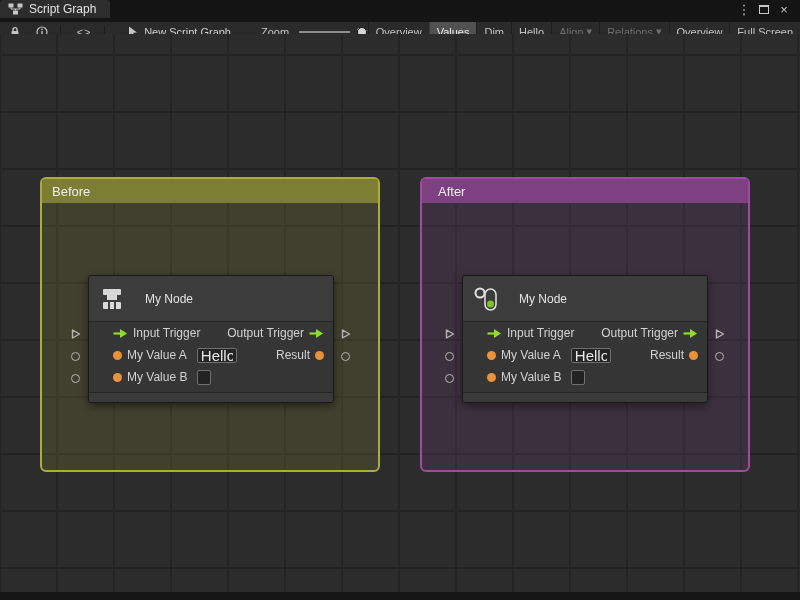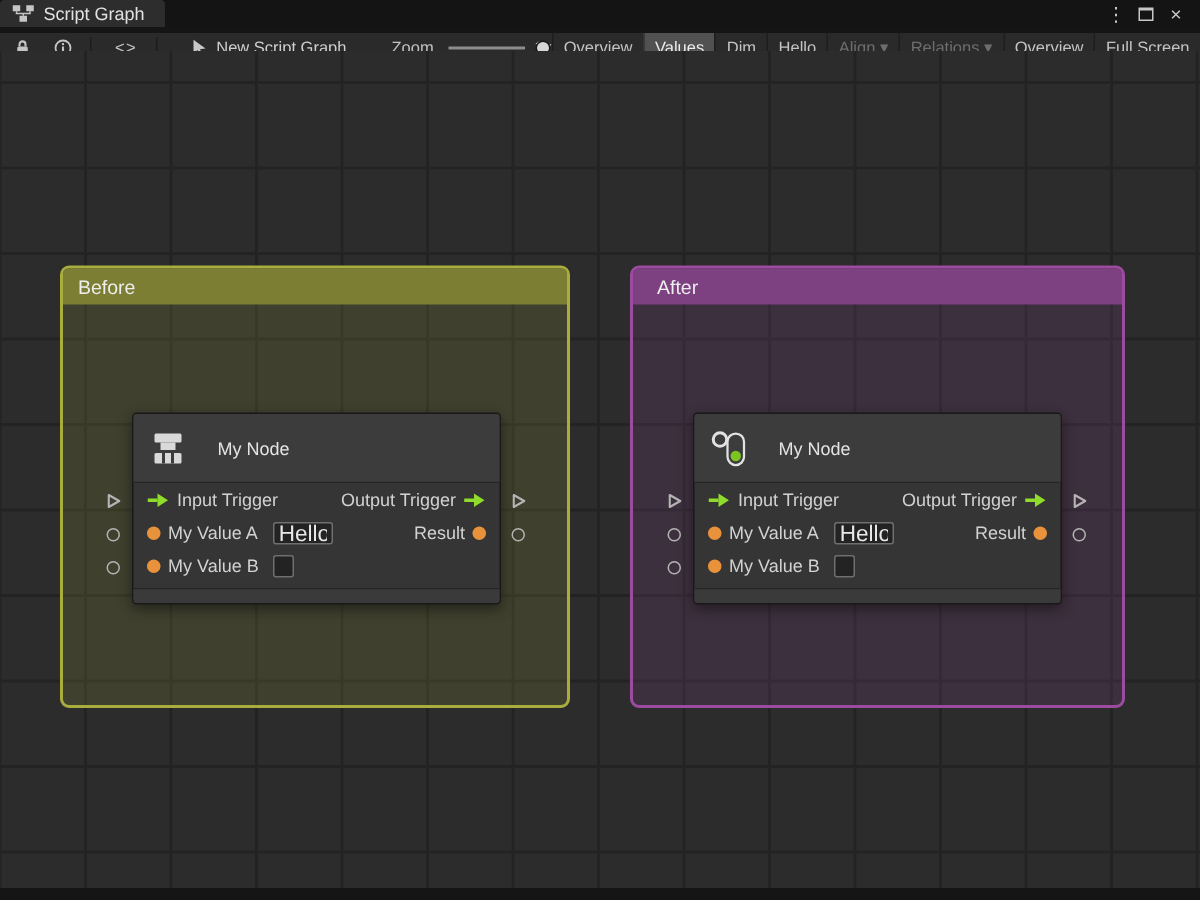--- a/index.html
+++ b/index.html
@@ -59,21 +59,21 @@
                  border-color:var(--after-accent,#9d4ba0); background:rgba(157,75,160,.16); }
   .group.after .group-header { background:var(--after-header,#7d4181);padding-left:16px; }
 
   
   .node { position:absolute; width:246px; background:#353535; border:1px solid #191919;
           border-radius:3px; box-shadow:0 3px 9px rgba(0,0,0,.45); }
   .node-header { height:46px; background:#3c3c3c; display:flex; align-items:center; gap:20px;
                  padding:0 10px; border-bottom:1px solid #262626; border-radius:2px 2px 0 0; }
   .node-title { font-size:12px; color:#e4e4e4; }
   .node-row { height:22px; display:flex; align-items:center; padding:0 9px;
-              font-size:12px; color:#d2d2d2; }
+              font-size:12px; color:#d2d2d2;margin-left:15px; }
   .spacer { flex:1; }
   .port-label { margin:0 5px; }
   .flow-arrow { display:inline-flex; align-items:center; }
   .value-dot { width:9px; height:9px; border-radius:50%; background:var(--value-port,#e8923c); flex:none; }
   .port-input { height:15px; background:#232323; border:1px solid #6f6f6f; border-radius:2px;
                 color:#e8e8e8; font-size:15px; padding:0 3px; font-family:inherit; margin-left:5px; }
   .port-input.wide { width:40px; }
   .port-input.narrow { width:14px; }
   .node-footer { height:10px; margin-top:4px; background:#3a3a3a; border-top:1px solid #252525;
                  border-radius:0 0 2px 2px; }

